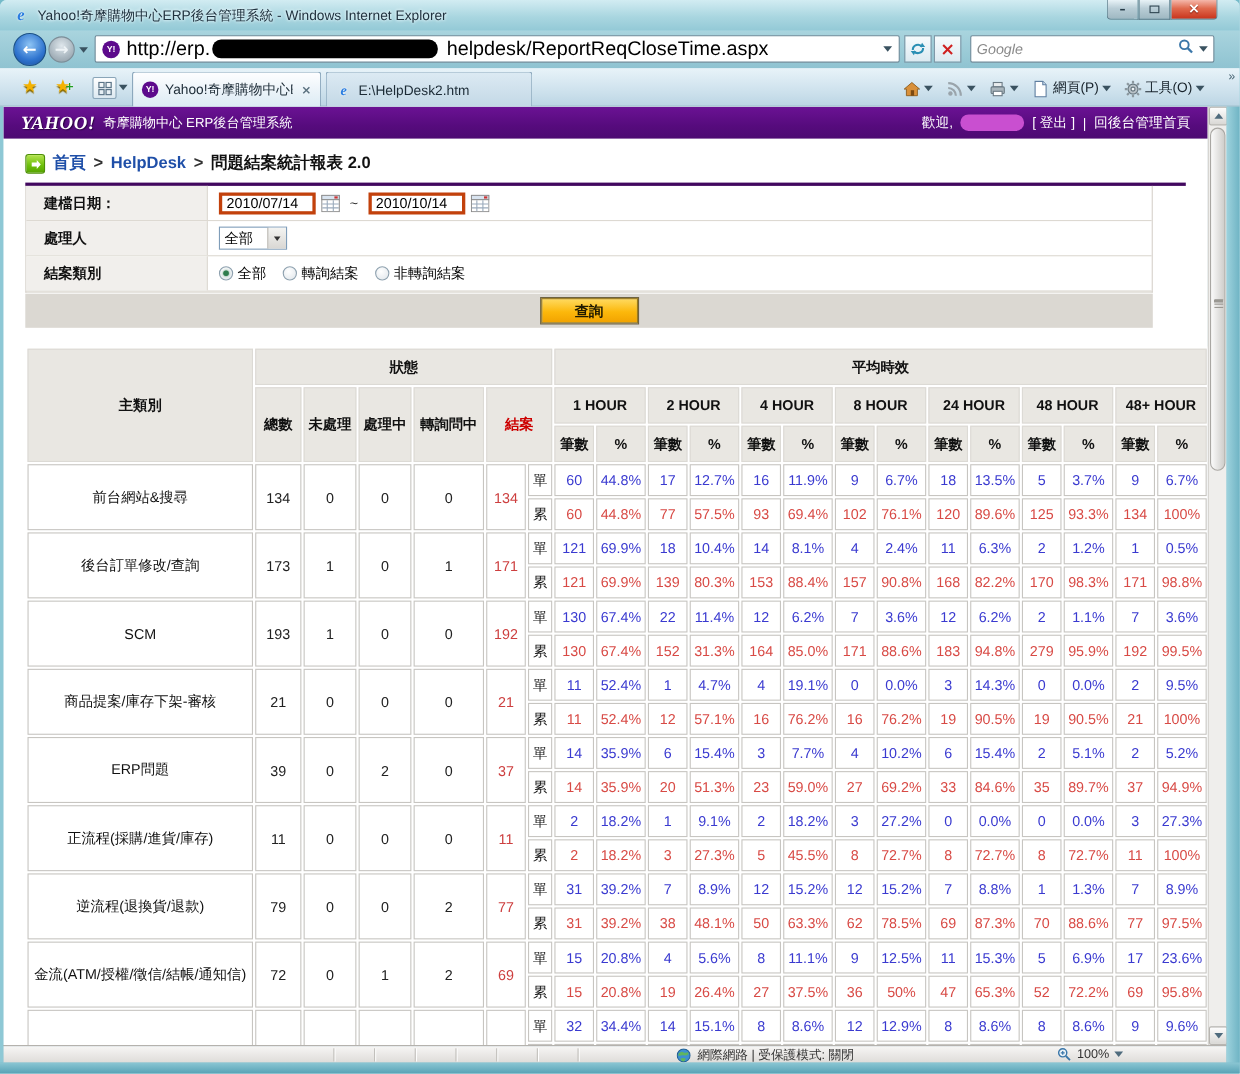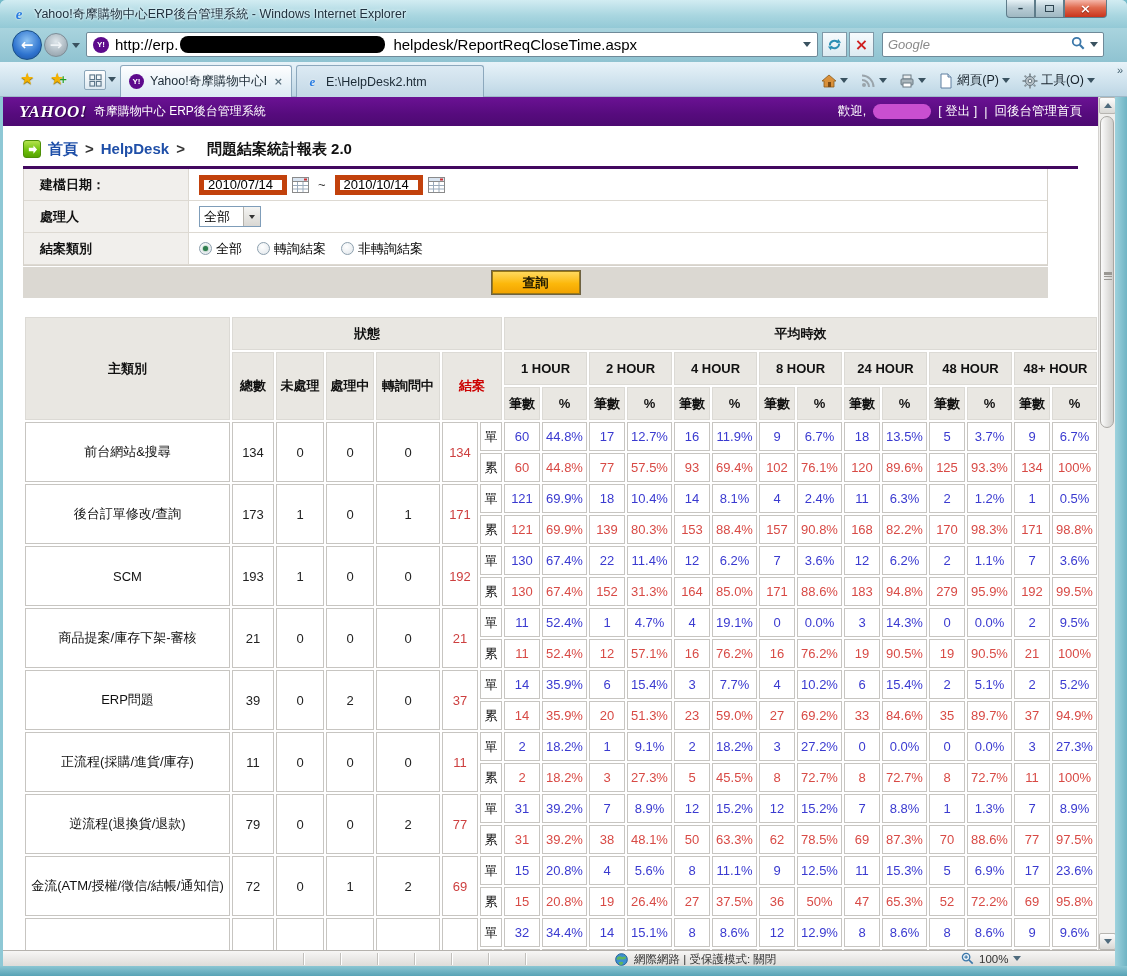--- a/index.html
+++ b/index.html
@@ -40,21 +40,21 @@
   .fwd { left:44px; top:5px; width:24px; height:24px; color:#eef3f6;
     background:radial-gradient(circle at 50% 35%,#dfe7ec,#a9b6bf 60%,#8d9aa3);
     border:1px solid #7d8d97; }
   .hist-dd { position:absolute; left:72px; top:15px; }
   .dd { width:0; height:0; border-left:4px solid transparent; border-right:4px solid transparent;
     border-top:5px solid #3a5260; display:inline-block; }
   .addr { position:absolute; left:86px; top:4px; width:732px; height:25px; background:#fff;
     border:1px solid #6f8a99; border-radius:2px; display:flex; align-items:center; padding:0 6px; }
   .favicon { width:16px; height:16px; border-radius:50%; background:#5d0a8c; color:#fff;
     font:bold 8px/16px "Liberation Sans",sans-serif; text-align:center; flex:0 0 auto; }
-  .addr .url { margin-left:6px; font-size:15px; color:#000; white-space:nowrap; }
+  .addr .url { margin-left:6px; font-size:18px; color:#000; white-space:nowrap; }
   .redact-url { width:205px; height:17px; background:#000; border-radius:8px; margin:0 2px; }
   .addr .dd { margin-left:auto; }
   .navbtn { position:absolute; top:4px; height:25px; width:25px; background:linear-gradient(#f6fbfd,#dceaf1);
     border:1px solid #7f99a8; display:flex; align-items:center; justify-content:center; }
   .refresh { left:822px; color:#2a8fb4; }
   .refresh svg { width:15px; height:15px; }
   .stop { left:849px; color:#cf2020; font:bold 16px/16px "DejaVu Sans",sans-serif; }
   .searchbox { position:absolute; left:882px; top:4px; width:222px; height:25px; background:#fff;
     border:1px solid #6f8a99; border-radius:2px; display:flex; align-items:center; padding:0 5px; }
   .searchbox input { flex:1; border:none; outline:none; font:13px "Liberation Sans",sans-serif; min-width:0; }
@@ -102,32 +102,32 @@
   .redact-name { width:58px; height:15px; background:#c94fd0; border-radius:8px; }
   .hdr-right a { color:#fff; text-decoration:none; }
 
   .crumbs { margin:14px 0 0 20px; display:flex; align-items:center; gap:7px;
     font:bold 15px/18px "Liberation Sans",sans-serif; }
   .crumb-ico { width:18px; height:18px; border-radius:3px;
     background:linear-gradient(#b3e34e,#6cbf0a 60%,#56a300); border:1px solid #4d8f07;
     display:flex; align-items:center; justify-content:center; }
   .crumb-ico svg { width:11px; height:11px; }
   .crumbs a { color:#1f4fa8; text-decoration:none; }
-  .crumbs .cur { color:#111;margin-left:15px; }
+  .crumbs .cur { color:#111; }
   .crumbs .gt { color:#333; }
 
   .rule { margin:8px 20px 0 20px; height:3px; background:#42085f; }
 
   
   .form { width:1025px; margin:0 0 0 20px; border:1px solid #d6d2cb; border-top:none; }
   .frow { display:flex; border-bottom:1px solid #ddd9d2; height:32px; }
   .flabel { width:165px; background:#f1efec; border-right:1px solid #ddd9d2;
     font:bold 13px/32px "Liberation Sans",sans-serif; padding-left:16px; color:#111; }
   .fval { flex:1; display:flex; align-items:center; padding-left:10px; gap:5px; font-size:13px; }
-  .tbox { width:88px; height:20px; border:5px solid #c2410c; font:13px "Liberation Sans",sans-serif;
+  .tbox { width:88px; height:20px; border:3px solid #c2410c; font:13px "Liberation Sans",sans-serif;
     padding:0 4px; }
   .cal { width:17px; height:16px; display:inline-block; }
   .tilde { margin:0 4px; color:#333; }
   .select { width:62px; height:21px; border:1px solid #7f9db9; background:#fff;
     display:flex; align-items:center; font-size:13px; }
   .select .txt { flex:1; padding-left:4px; }
   .select .arr { width:17px; height:100%; background:linear-gradient(#f4f4f2,#d9d7d3);
     border-left:1px solid #b5b2ac; display:flex; align-items:center; justify-content:center; }
   .select .arr .dd { border-top-color:#333; border-left-width:3.5px; border-right-width:3.5px; border-top-width:4px; }
   .radio-item { display:inline-flex; align-items:center; gap:4px; margin-right:10px; }

